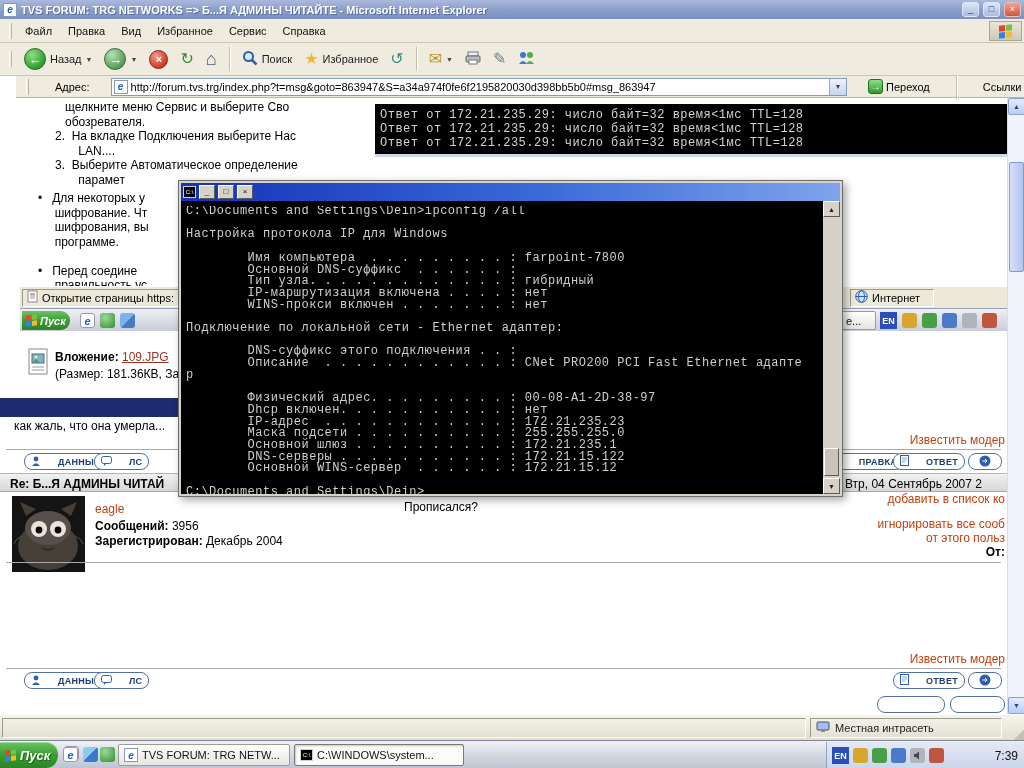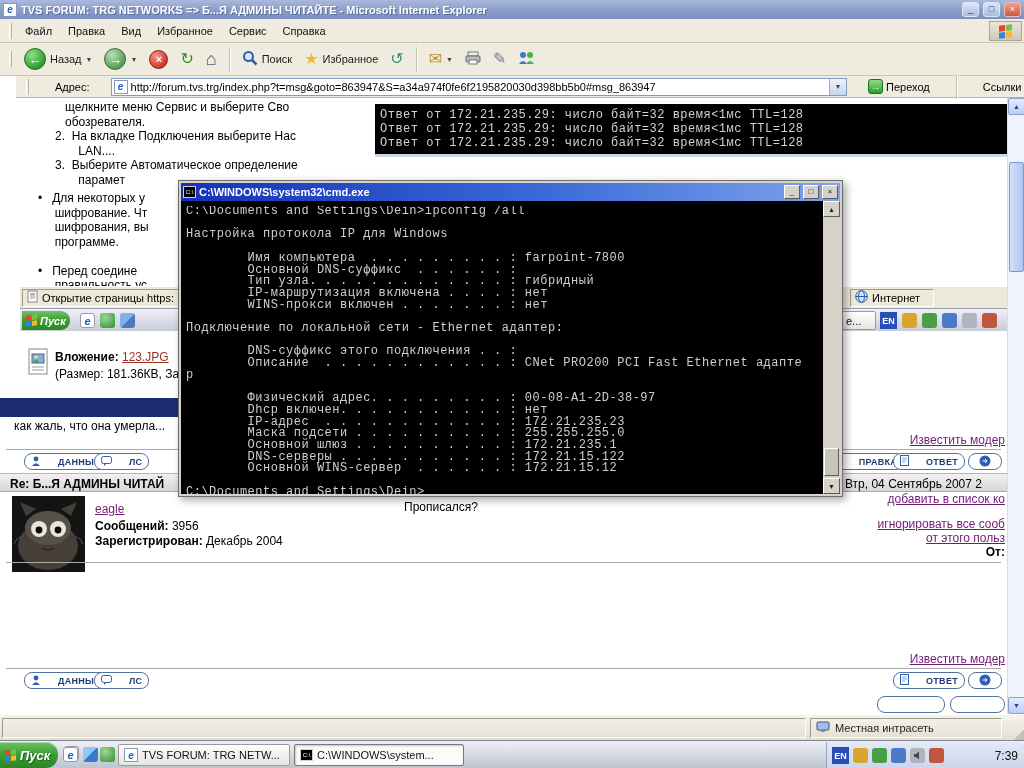--- a/index.html
+++ b/index.html
@@ -34,21 +34,21 @@
 .ie-addressbar{left:16px;top:76px;width:1024px;height:22px;background:#efecdf;border-bottom:1px solid #b9b5a2;display:flex;align-items:center;gap:21px;padding:0 5px;font-size:11px;z-index:4}
 .addr-input{flex:1;height:18px;background:#fff;border:1px solid #7f9db9;display:flex;align-items:center;gap:3px;padding-left:2px}
 .addr-url{flex:1;font-size:11px;white-space:nowrap;overflow:hidden;color:#000}
 .addr-drop{width:17px;height:16px;background:linear-gradient(180deg,#eef2fb,#c8d4ee);border-left:1px solid #99aabb;display:grid;place-items:center;font-size:7px;color:#334455;flex:none}
 .go-btn{display:flex;align-items:center;gap:3px;flex:none}
 .go-icon{width:15px;height:15px;border-radius:3px;background:linear-gradient(180deg,#8fdc8a,#2f9e2c);border:1px solid #1f6f1d;color:#fff;display:grid;place-items:center;font-size:10px;font-weight:bold}
 .links-chip{display:flex;align-items:center;gap:4px;flex:none;padding-right:4px}
 
 .ie-content{left:0;top:98px;width:1007px;height:616px;background:#fff;overflow:hidden;z-index:1}
 .ftext{font-size:12px;color:#000}
-.link{color:#701a75;text-decoration:underline}
+.link{color:#c2410c;}
 .alink{color:#993322;text-decoration:underline}
 .fsep{position:absolute;left:6px;width:995px;height:1px;background:#aaa}
 .fbtn{position:absolute;height:17px;border:1px solid #51729e;border-radius:8px;background:#fff;display:flex;align-items:center;gap:17px;padding:0 6px;font-size:9px;font-weight:bold;color:#1e3c74;letter-spacing:.3px}
 .subject-row{position:absolute;left:0;width:1007px;height:19px;background:linear-gradient(180deg,#f1f1f1,#d7d7d7);border-top:1px solid #b5b5b5;border-bottom:1px solid #a8a8a8}
 .strip-status{position:absolute;left:20px;top:188px;width:987px;height:22px;background:#ece9d8;border-top:1px solid #fff;display:flex;align-items:center;gap:2px;padding:0 2px;font-size:11px}
 .scell{height:18px;border:1px solid;border-color:#9c9a8c #fff #fff #9c9a8c;display:flex;align-items:center;gap:4px;padding:0 4px;background:#ece9d8}
 .strip-task{position:absolute;left:20px;top:210px;width:987px;height:23px;background:linear-gradient(180deg,#eef0f4,#c9cdd8);border-top:1px solid #98a0b0}
 .mini-start{position:absolute;left:2px;top:2px;width:48px;height:19px;border-radius:0 9px 9px 0;background:linear-gradient(180deg,#6cc363,#3a9e33 50%,#2c8527);color:#fff;font-weight:bold;font-style:italic;font-size:11px;display:flex;align-items:center;gap:3px;padding-left:4px}
 .qlicon{position:absolute;top:4px;width:15px;height:15px;border-radius:3px;display:grid;place-items:center;font-size:11px;font-weight:bold;font-style:italic}
 .en-badge{position:absolute;width:17px;height:17px;background:#2b4db8;color:#fff;font-size:9px;font-weight:bold;display:grid;place-items:center}
@@ -259,21 +259,21 @@
     <span class="abs" style="left:28px;top:250px"><svg width="20" height="27">
           <rect x="1" y="1" width="18" height="25" fill="#fff" stroke="#888"></rect>
           <rect x="4" y="6" width="12" height="9" fill="#7fb2d9" stroke="#567"></rect>
           <circle cx="8" cy="9" r="1.5" fill="#ffef6a"></circle>
           <path d="M4 15 l4 -4 l4 4z" fill="#4a9a6a"></path>
           <line x1="4" y1="19" x2="16" y2="19" stroke="#99a"></line>
           <line x1="4" y1="22" x2="16" y2="22" stroke="#99a"></line>
         </svg></span>
     <div class="abs ftext" style="left:55px;top:252px">
       <span class="b">Вложение:</span>
-      <span class="alink">123.JPG</span>
+      <span class="alink">109.JPG</span>
     </div>
     <div class="abs ftext" style="left:55px;top:269px">(Размер: 181.36КВ, За</div>
 
     <div class="abs" style="left:0;top:300px;width:197px;height:19px;background:#1f2b70"></div>
     <div class="abs ftext" style="left:14px;top:321px">как жаль, что она умерла...</div>
 
     <div class="abs ftext link" style="right:2px;top:335px">Известить модер</div>
     <div class="fsep" style="top:351px"></div>
 
     <span class="fbtn" style="left:24px;top:355px">
@@ -400,21 +400,20 @@
 
   <div class="abs ping-console">
     <pre class="mono">Ответ от 172.21.235.29: число байт=32 время&lt;1мс TTL=128
 Ответ от 172.21.235.29: число байт=32 время&lt;1мс TTL=128
 Ответ от 172.21.235.29: число байт=32 время&lt;1мс TTL=128</pre>
   </div>
 
   <div class="abs cmd-window">
     <div class="cmd-titlebar">
       <span class="cmd-icon">C:\</span>
-      <span class="cmd-title-text">C:\WINDOWS\system32\cmd.exe</span>
       <span class="cmd-btn">_</span>
       <span class="cmd-btn">□</span>
       <span class="cmd-btn">×</span>
     </div>
     <div class="cmd-body">
       <pre class="cmd-text mono">C:\Documents and Settings\Dein&gt;ipconfig /all
 
 Настройка протокола IP для Windows
 
         Имя компьютера  . . . . . . . . . : farpoint-7800

